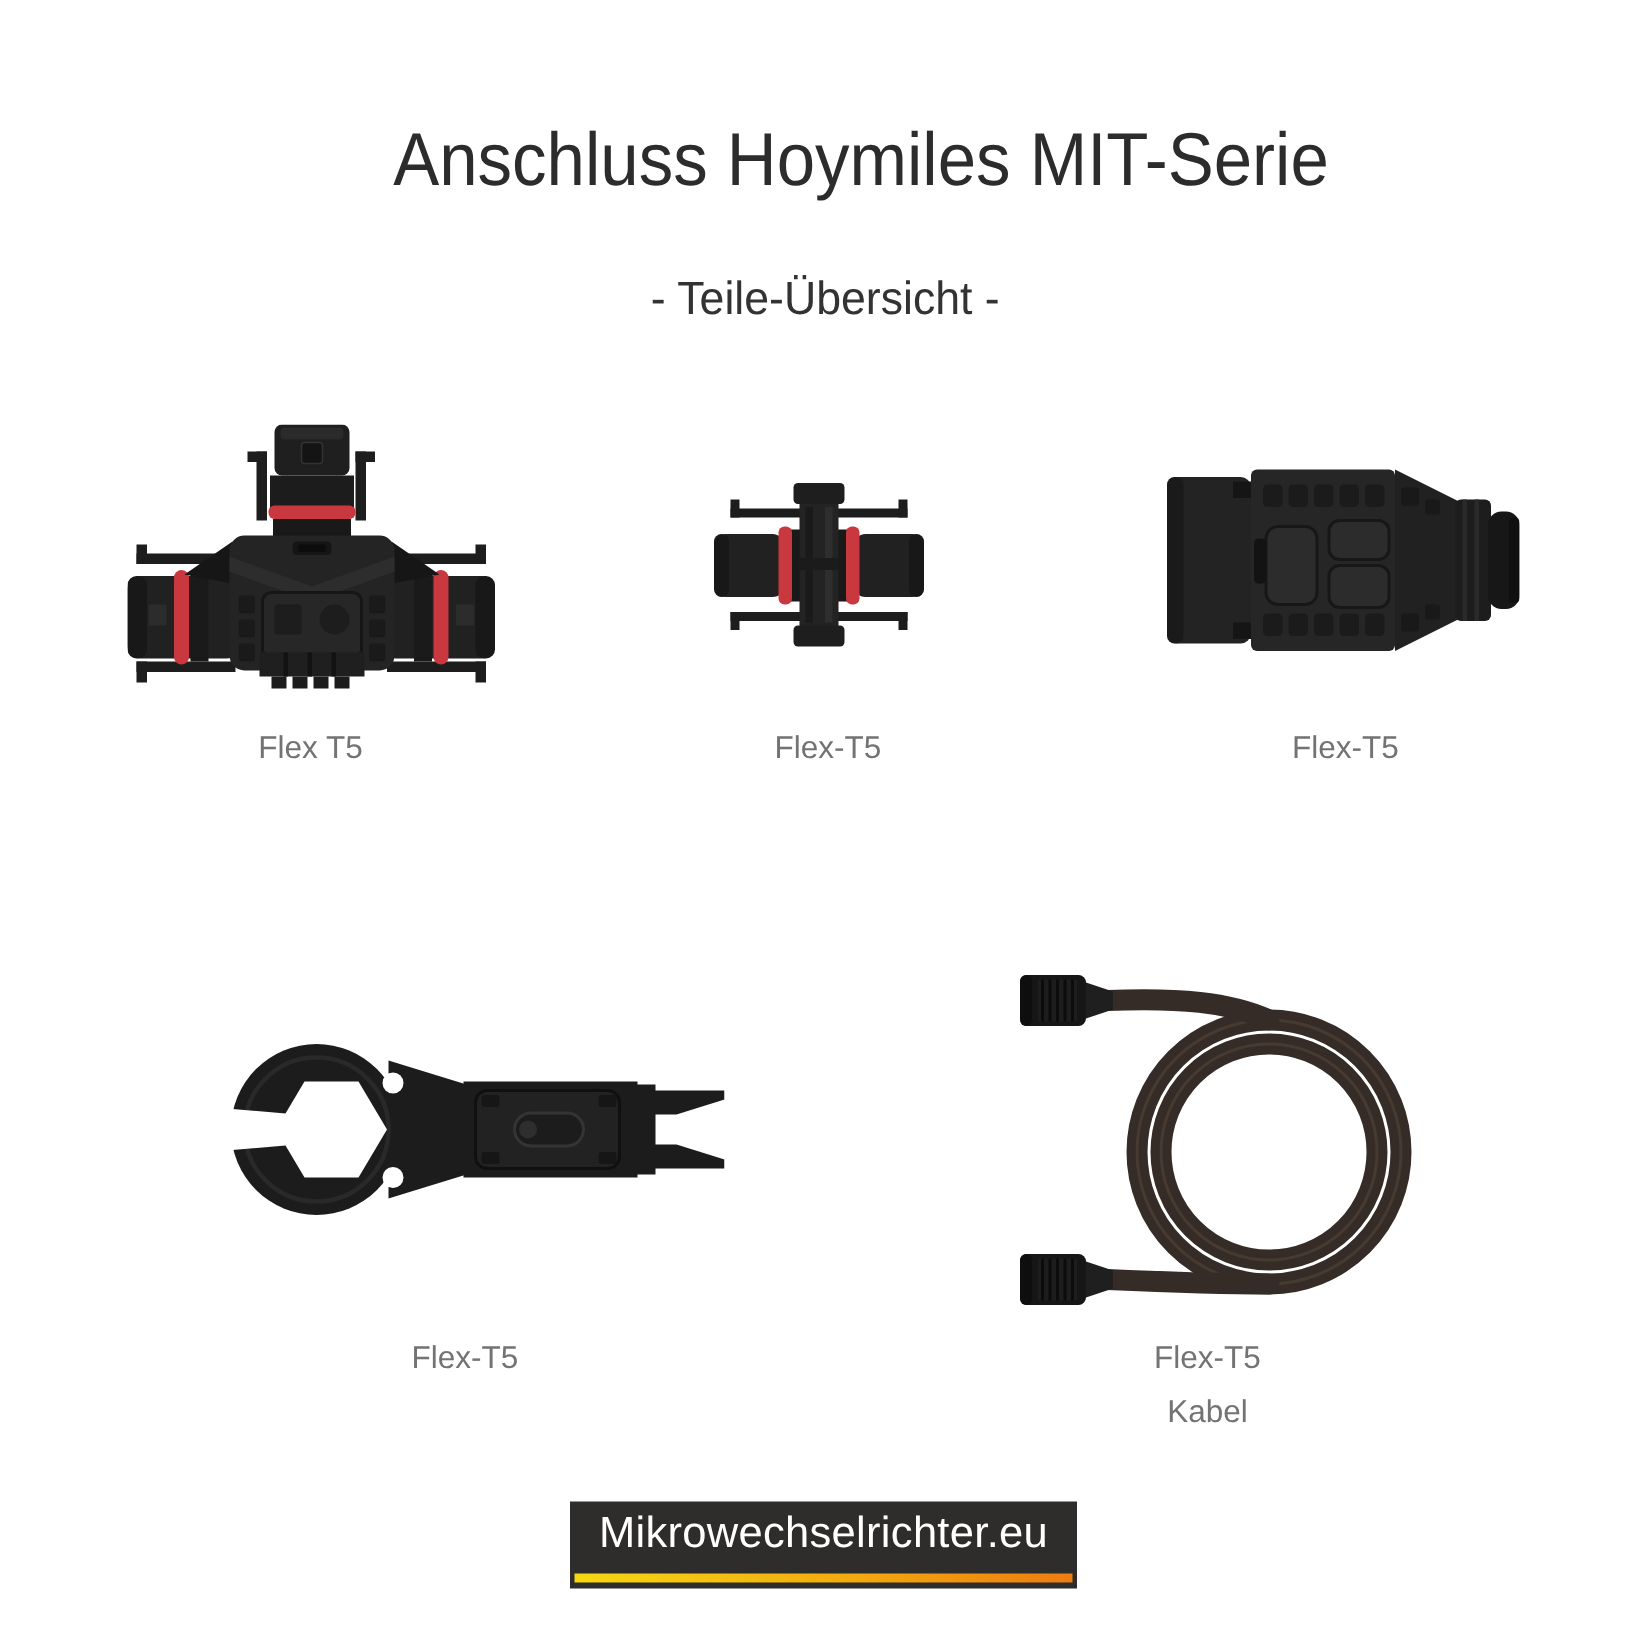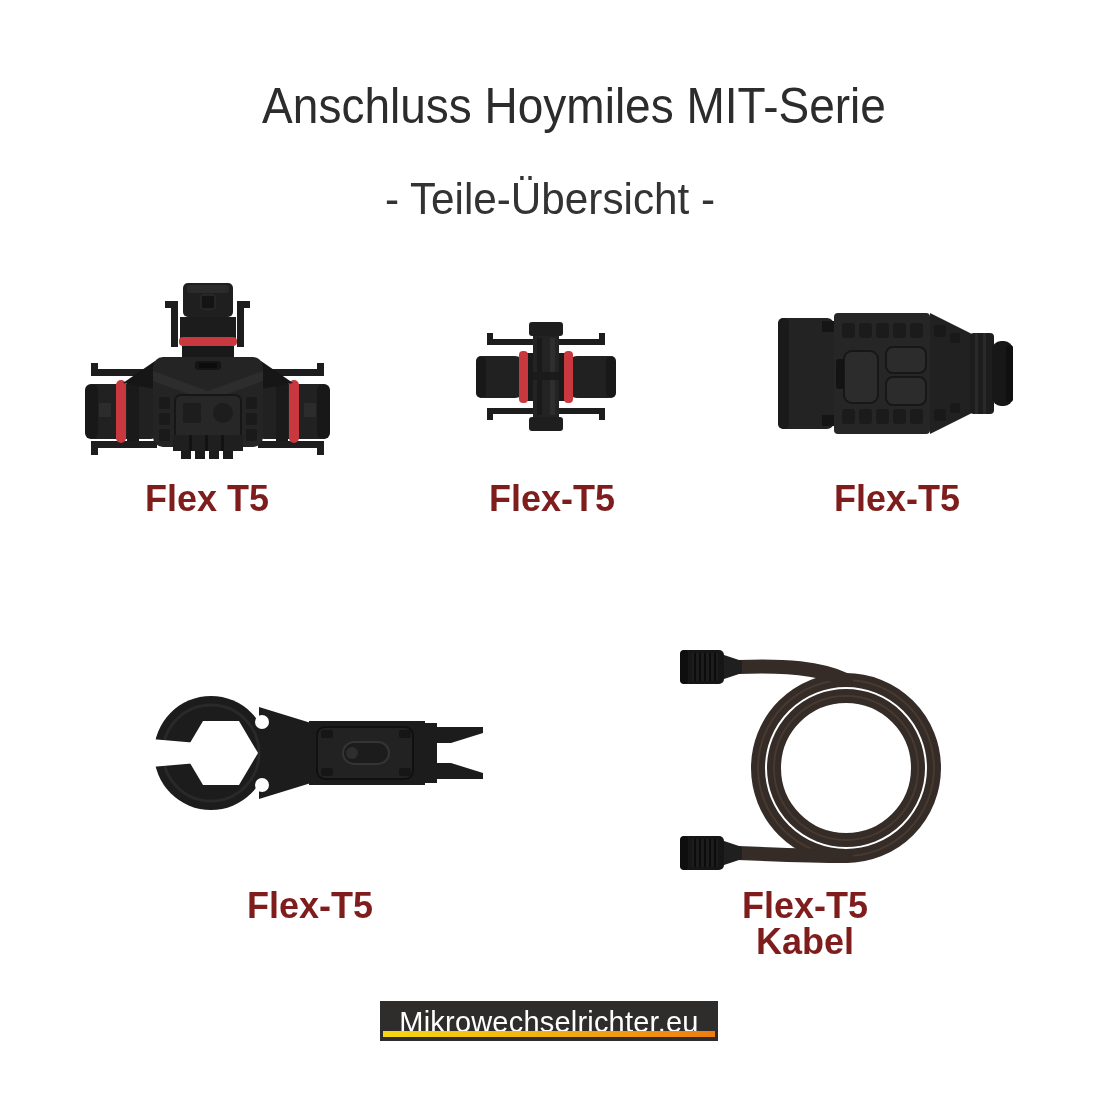--- a/index.html
+++ b/index.html
@@ -4,45 +4,45 @@
 <style>
   html,body{margin:0;padding:0;background:#fff;}
   #canvas{
     position:relative;width:1100px;height:1100px;margin:0 auto;
     background:#ffffff;overflow:hidden;
     font-family:"Liberation Sans", sans-serif;color:#2c2c2c;
   }
   .titleline{position:absolute;left:0;width:1100px;text-align:center;white-space:nowrap;}
   .t1{top:80px;font-size:50px;line-height:52px;font-weight:400;padding-left:24px;}
   .t2{top:128px;font-size:50px;line-height:52px;font-weight:400;}
-  .tsub{top:180px;font-size:44px;line-height:38px;font-weight:400;color:#333;}
+  .tsub{top:180px;font-size:31px;line-height:38px;font-weight:400;color:#333;}
   .cond{display:inline-block;transform:scaleX(.92);transform-origin:center;}
   .cond2{display:inline-block;transform:scaleX(.96);transform-origin:center;}
 
   .art{position:absolute;}
   .art svg{display:block;width:100%;height:100%;}
   .p1 .art{left:85px;top:283px;width:245px;height:180px;}
   .p2 .art{left:475px;top:320px;width:142px;height:113px;}
   .p3 .art{left:778px;top:311px;width:235px;height:125px;}
   .p4 .art{left:151px;top:693px;width:332px;height:120px;}
   .p5 .art{left:680px;top:650px;width:263px;height:220px;}
 
   .plabel{
     position:absolute;margin:0;text-align:center;white-space:nowrap;
-    font-size:36px;line-height:36px;color:#7f1d1d;transform:translateX(-50%);font-weight:bold;
+    font-size:21px;line-height:36px;color:#737373;transform:translateX(-50%);
   }
   .plabel span{display:block;}
   .p1 .plabel{left:207px;top:481px;}
   .p2 .plabel{left:552px;top:481px;}
   .p3 .plabel{left:897px;top:481px;}
   .p4 .plabel{left:310px;top:888px;}
   .p5 .plabel{left:805px;top:888px;}
 
   .footer-badge{
-    position:absolute;left:380px;top:1001px;width:338px;height:40px;
+    position:absolute;left:380px;top:1001px;width:338px;height:58px;
     background:#2e2d2b;
   }
   .footer-brand{
     position:absolute;left:0;top:5px;width:100%;text-align:center;
     color:#ffffff;font-size:29px;font-weight:500;letter-spacing:.2px;
     white-space:nowrap;
   }
   .footer-stripe{
     position:absolute;left:3px;right:3px;bottom:4px;height:6px;
     background:linear-gradient(90deg,#f6d713 0%,#f2ab0f 55%,#ee7c10 100%);

